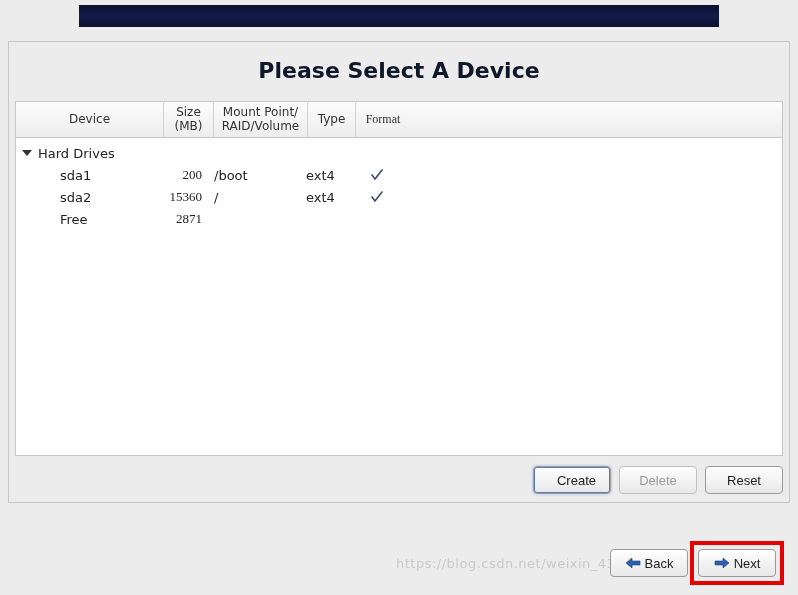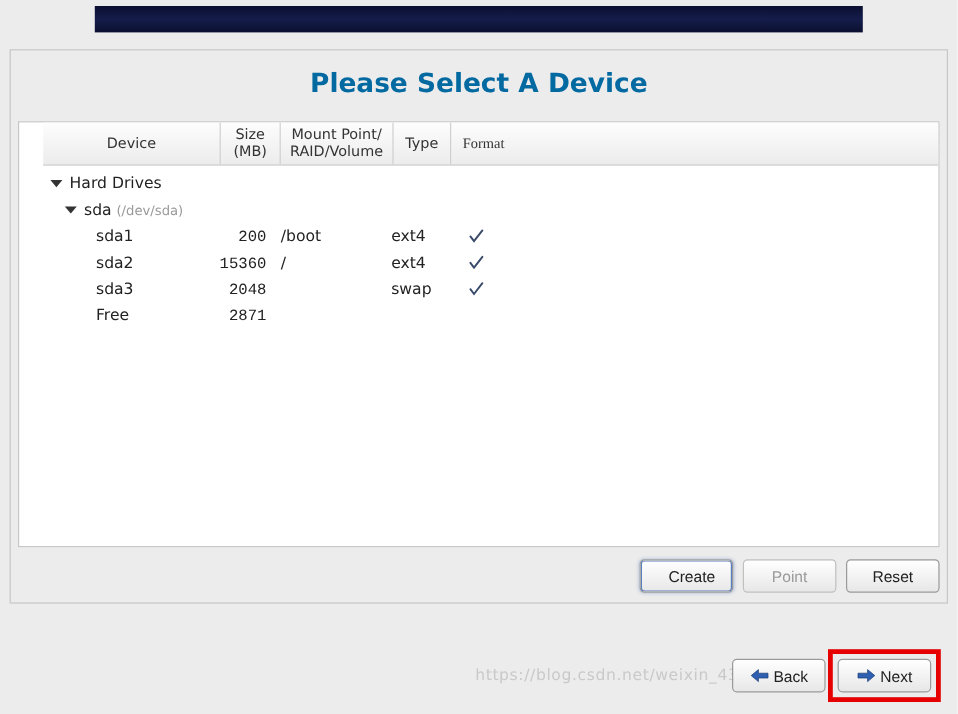--- a/index.html
+++ b/index.html
@@ -24,30 +24,29 @@
   .panel {
     margin: 14px 8px 0 8px;
     border: 1px solid #c7c7c7;
     background: #ececec;
     padding: 0 0 8px 0;
   }
   .panel-title {
     text-align: center;
     font-size: 22px;
     font-weight: bold;
-    color: #0369a1;
+    color: #0f172a;
     padding: 16px 0 18px 0;
   }
   .table-wrap {
     margin: 0 6px;
     border: 1px solid #c7c7c7;
     background: #fff;
     height: 355px;
     overflow: hidden;
-    padding-left: 20px;
   }
   .thead {
     display: flex;
     background: linear-gradient(to bottom, #fdfdfd 0%, #ececec 100%);
     border-bottom: 1px solid #c7c7c7;
     height: 36px;
     align-items: center;
     font-size: 12px;
     color: #333;
   }
@@ -70,21 +69,21 @@
 
   .tbody { padding-top: 4px; font-size: 13px; color: #222; }
   .trow {
     display: flex;
     align-items: center;
     height: 22px;
     padding-left: 6px;
   }
   .cell { display: flex; align-items: center; }
   .c-device { width: 142px; }
-  .c-size   { width: 50px;  justify-content: flex-end; font-family: Liberation Mono, monospace; font-size: 13px; padding-right: 6px;}
+  .c-size   { width: 50px;  justify-content: flex-end; font-family: Liberation Serif, serif; font-size: 13px; padding-right: 6px;}
   .c-mount  { width: 94px;  padding-left: 6px; }
   .c-type   { width: 48px;  padding-left: 4px; }
   .c-format { width: 54px; justify-content: center; }
   .expander {
     width: 0; height: 0;
     border-left: 5px solid transparent;
     border-right: 5px solid transparent;
     border-top: 6px solid #333;
     margin-right: 6px;
     flex-shrink: 0;
@@ -165,25 +164,20 @@
       <div class="th col-rest"></div>
     </div>
 
     <div class="tbody">
 
       <div class="trow">
         <span class="expander"></span>
         <span>Hard Drives</span>
       </div>
 
-      <div class="trow indent-1">
-        <span class="expander"></span>
-        <span>sda</span>
-        <span class="dev-info">(/dev/sda)</span>
-      </div>
 
       <div class="trow indent-2">
         <div class="cell c-device" style="width:98px">sda1</div>
         <div class="cell c-size">200</div>
         <div class="cell c-mount">/boot</div>
         <div class="cell c-type">ext4</div>
         <div class="cell c-format">
           <span class="check-icon">
             <svg width="16" height="16" viewBox="0 0 16 16">
                 <path d="M3 8 L6 12 L13 3" stroke="#3a4a6a" stroke-width="1.6" fill="none" stroke-linecap="round"></path>
@@ -199,48 +193,35 @@
         <div class="cell c-type">ext4</div>
         <div class="cell c-format">
           <span class="check-icon">
             <svg width="16" height="16" viewBox="0 0 16 16">
                 <path d="M3 8 L6 12 L13 3" stroke="#3a4a6a" stroke-width="1.6" fill="none" stroke-linecap="round"></path>
               </svg>
           </span>
         </div>
       </div>
 
-      <div class="trow indent-2">
-        <div class="cell c-device" style="width:98px">sda3</div>
-        <div class="cell c-size">2048</div>
-        <div class="cell c-mount"></div>
-        <div class="cell c-type">swap</div>
-        <div class="cell c-format">
-          <span class="check-icon">
-            <svg width="16" height="16" viewBox="0 0 16 16">
-                <path d="M3 8 L6 12 L13 3" stroke="#3a4a6a" stroke-width="1.6" fill="none" stroke-linecap="round"></path>
-              </svg>
-          </span>
-        </div>
-      </div>
 
       <div class="trow indent-2">
         <div class="cell c-device" style="width:98px">Free</div>
         <div class="cell c-size">2871</div>
         <div class="cell c-mount"></div>
         <div class="cell c-type"></div>
         <div class="cell c-format"></div>
       </div>
 
     </div>
   </div>
 
   <div class="button-row">
     <button class="btn default">Create</button>
-    <button class="btn disabled">Point</button>
+    <button class="btn disabled">Delete</button>
     <button class="btn">Reset</button>
   </div>
 </div>
 
 <div class="watermark">https://blog.csdn.net/weixin_43915798</div>
 
 <div class="nav-row">
   <button class="btn">
     <span class="arrow-left-icon">
       <svg width="16" height="12" viewBox="0 0 16 12">

